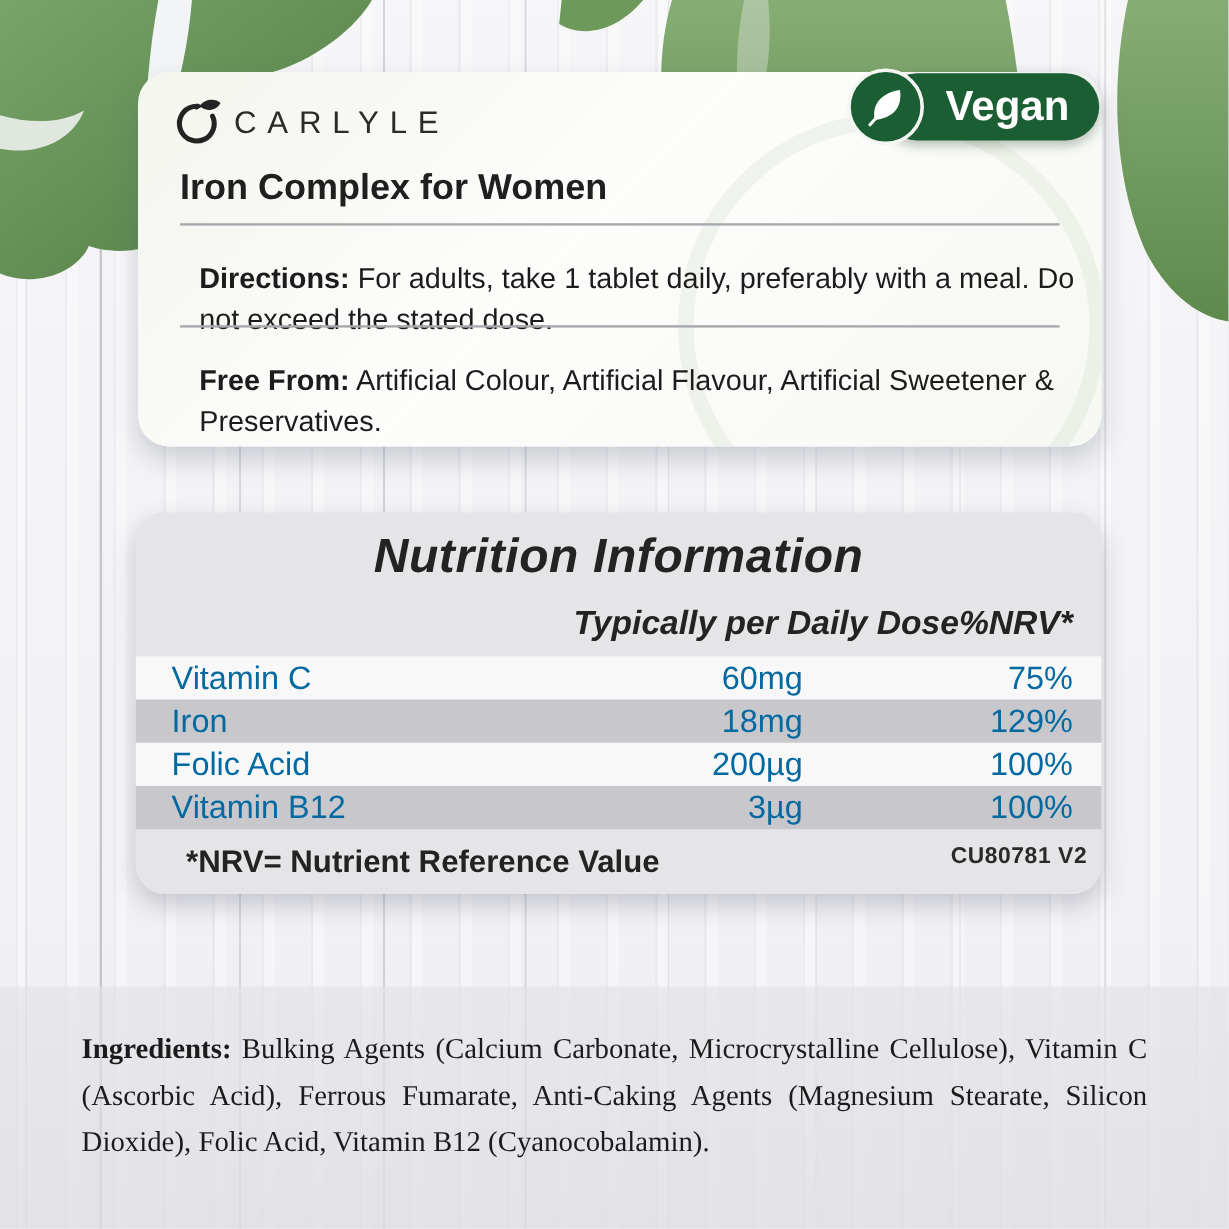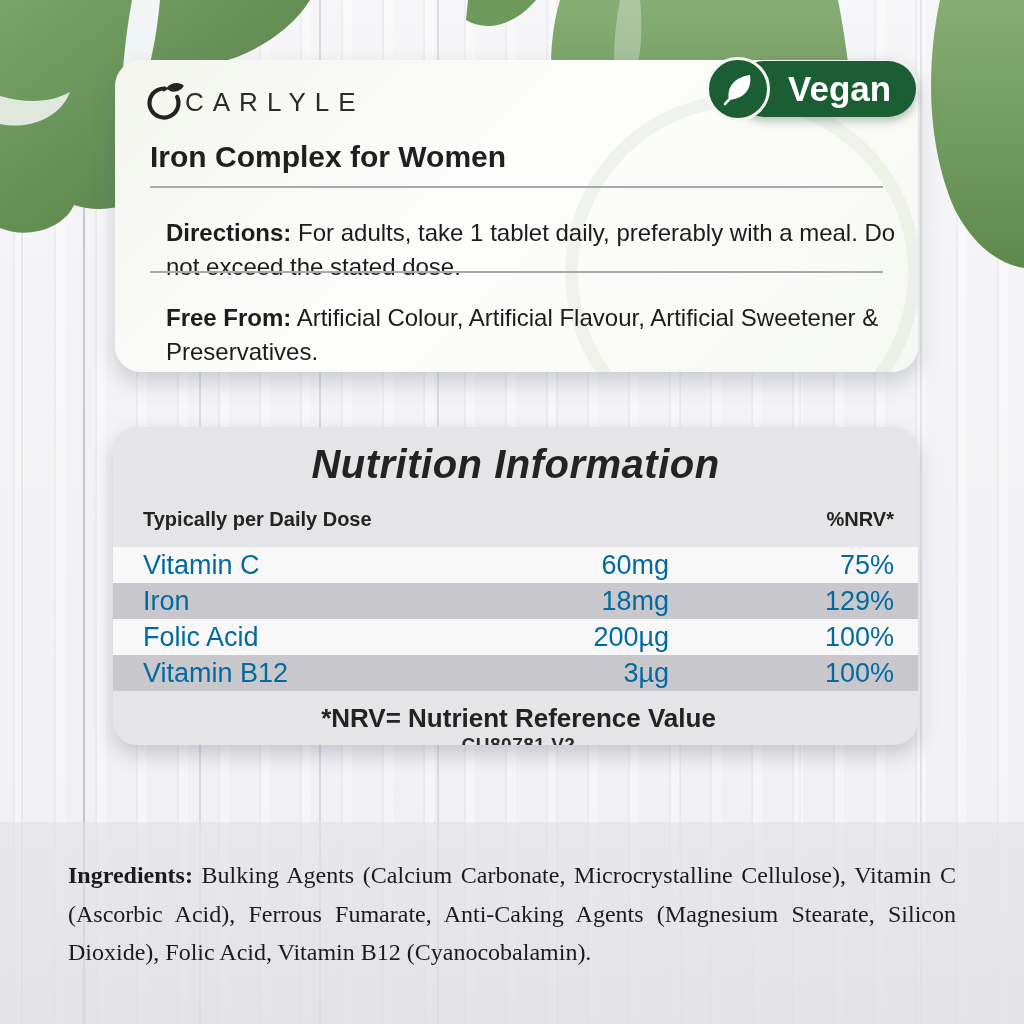--- a/index.html
+++ b/index.html
@@ -15,51 +15,51 @@
   .bg-svg{position:absolute;left:0;top:0;pointer-events:none;}
 
   
   .pcard{position:absolute;left:115px;top:60px;width:803px;height:312px;
     border-radius:26px;overflow:hidden;
     background:linear-gradient(135deg,#f3f5ee 0%,#fdfdfc 45%,#f6f8f3 100%);
     box-shadow:0 10px 22px rgba(95,100,115,.28);}
   .wm{position:absolute;left:450px;top:34px;width:330px;height:330px;border-radius:50%;
     border:13px solid rgba(190,205,175,.18);}
   .logo-row{position:absolute;left:28px;top:20px;display:flex;align-items:center;height:44px;}
-  .brand-name{font-size:26px;font-weight:400;letter-spacing:9px;color:#2b2b2b;}
+  .brand-name{font-size:26px;font-weight:400;letter-spacing:9px;color:#2b2b2b;margin-left:10px;}
   .ptitle{position:absolute;left:35px;top:80px;font-size:30px;font-weight:700;color:#1f1f1f;}
   .pdiv{position:absolute;left:35px;width:733px;height:2px;background:#a9a9ad;}
   .para{position:absolute;left:35px;width:740px;font-size:24px;line-height:34px;color:#1c1c1c;margin:16px;}
   .para b{font-weight:700;}
 
   
   .vegan{position:absolute;left:706px;top:57px;width:212px;height:66px;}
   .vegan-pill{position:absolute;left:30px;top:4px;width:180px;height:56px;border-radius:28px;
     background:#1b5e33;box-shadow:0 4px 10px rgba(50,75,55,.35);}
   .vegan-label{position:absolute;left:82px;top:4px;height:56px;line-height:56px;
     font-size:35px;font-weight:700;color:#ffffff;}
   .vegan-circle{position:absolute;left:0;top:0;width:58px;height:58px;border-radius:50%;
     background:#1b5e33;border:3px solid #f4f6f1;display:flex;align-items:center;justify-content:center;}
 
   
   .ncard{position:absolute;left:113px;top:427px;width:805px;height:318px;border-radius:24px;
     overflow:hidden;background:#e5e4e7;box-shadow:0 9px 20px rgba(95,100,115,.3);}
   .ntitle{position:absolute;left:0;top:14px;width:100%;text-align:center;
     font-size:40px;line-height:46px;font-weight:800;color:#232323;letter-spacing:.5px;font-style:italic;}
   .nheader{position:absolute;left:0;top:74px;width:100%;height:36px;box-sizing:border-box;
-    padding:0 24px 0 30px;display:flex;justify-content:space-between;
-    font-size:20px;line-height:36px;font-weight:700;color:#232323;}
+    padding:0 24px 0 30px;display:flex;justify-content:flex-end;
+    font-size:28px;line-height:36px;font-weight:700;color:#232323;font-style:italic;}
   .nrows{position:absolute;left:0;top:120px;width:100%;}
   .nrow{height:36px;display:grid;grid-template-columns:1fr 200px 225px;box-sizing:border-box;
     padding:0 24px 0 30px;font-size:27px;line-height:36px;color:#0369a1;}
   .nrow.light{background:#f8f8f9;}
   .nrow.dark{background:#c8c7cb;}
   .camount,.cnrv{text-align:right;}
-  .nfooter{position:absolute;left:0;top:276px;width:100%;height:32px;box-sizing:border-box;
-    padding:0 24px 0 30px;display:flex;justify-content:space-between;align-items:center;flex-direction:column;}
+  .nfooter{position:absolute;left:12px;top:276px;width:100%;height:32px;box-sizing:border-box;
+    padding:0 24px 0 30px;display:flex;justify-content:space-between;align-items:flex-start;}
   .fleft{font-size:26px;font-weight:700;color:#232323;}
   .fright{font-size:19px;font-weight:700;color:#2a2a2a;letter-spacing:.5px;}
 
   
   .iband{position:absolute;left:0;top:822px;width:1024px;height:202px;
     background:linear-gradient(180deg,rgba(226,226,230,.62),rgba(221,221,226,.72));}
   .ingredients{position:absolute;left:68px;top:34px;width:888px;margin:0;
     font-size:24px;line-height:38.5px;color:#1b1b1b;text-align:justify;text-align-last:left;font-family:Liberation Serif, serif;}
   .ingredients b{font-weight:700;}
 </style>

